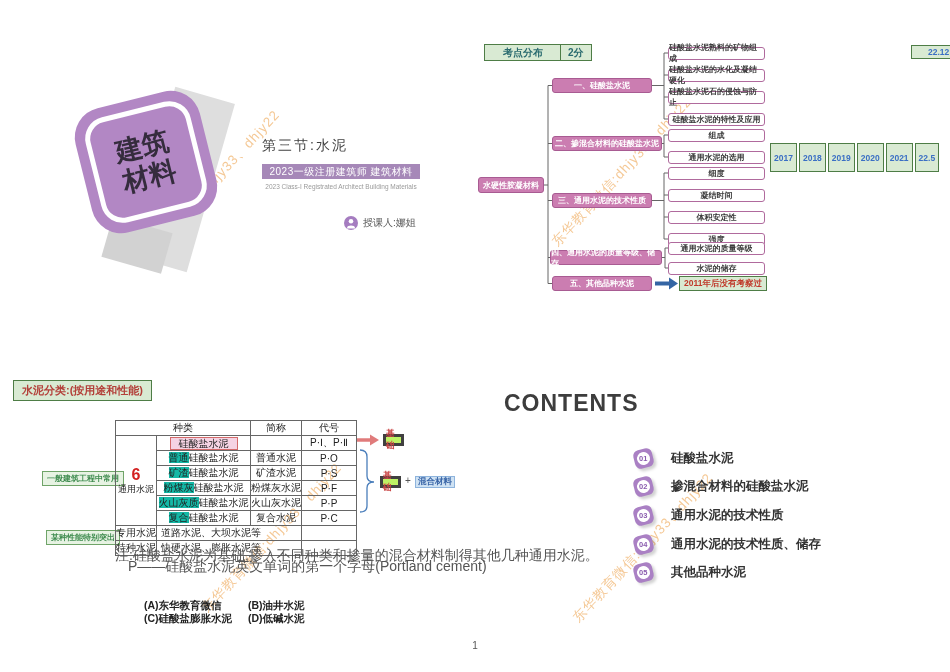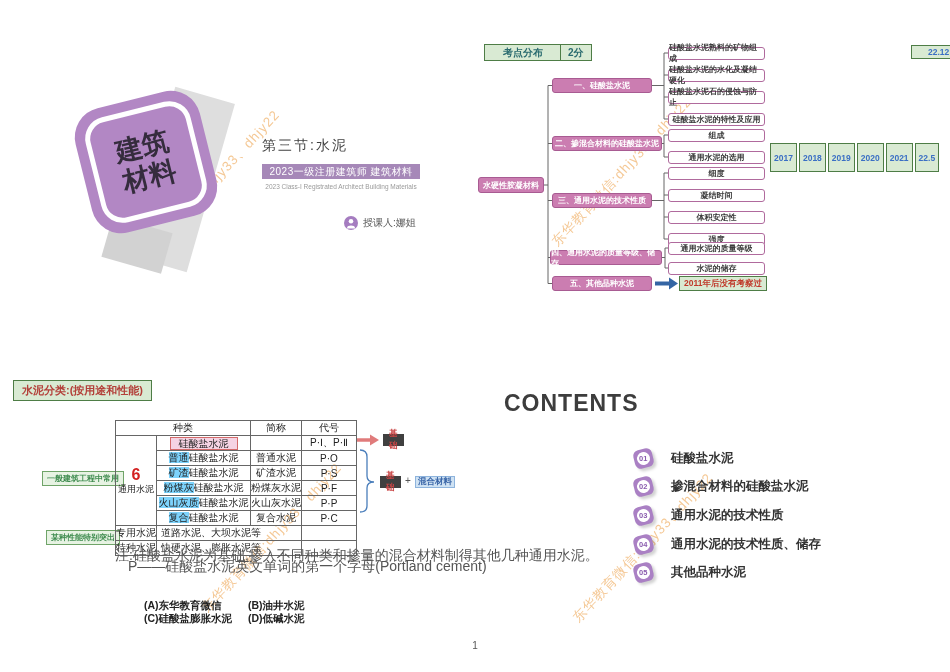--- a/index.html
+++ b/index.html
@@ -41,23 +41,23 @@
   .cls-title{left:13px;top:380px;padding:2px 8px;font-size:11px;color:#b3403a;}
   .side-label{padding:1px 4px;font-size:8px;color:#3f8c4f;font-weight:bold;background:#e7f3e3;
         border:1px solid #6fa468;}
   table.cement{position:absolute;left:115px;top:420px;border-collapse:collapse;table-layout:fixed;}
   table.cement td,table.cement th{border:1px solid #666;font-size:10px;font-weight:normal;
         text-align:center;padding:0;height:13px;color:#222;overflow:hidden;white-space:nowrap;}
   table.cement th{height:14px;}
   .six{color:#d32020;font-size:16px;font-weight:bold;line-height:17px;}
   .group-label{font-size:9px;}
   .hl-pink{background:#f5d3e3;border:1px solid #d36a6a;padding:0 8px;display:inline-block;line-height:11px;}
-  .hl-blue{background:#7dd3fc;}
+  .hl-blue{background:#14b8a6;}
   .desc-cell{text-align:left !important;padding-left:4px !important;}
-  .redbox{border:6px solid #404040;color:#c94444;background:#bef264;font-size:8.5px;font-weight:bold;
+  .redbox{border:3px solid #404040;color:#c94444;background:#bef264;font-size:8.5px;font-weight:bold;
         display:flex;align-items:center;justify-content:center;box-sizing:border-box;}
   .bluebox{background:#cfe2f3;border:1px solid #8eb4dd;color:#3a66a8;font-size:8.5px;font-weight:bold;
         display:flex;align-items:center;justify-content:center;box-sizing:border-box;}
   .note-text{font-size:14px;color:#555;}
   .q-text{font-size:10.5px;color:#222;font-weight:600;}
 
   
   .contents-title{left:504px;top:390px;font-size:23px;font-weight:600;color:#3d3d3d;letter-spacing:1px;}
   .toc{left:634px;top:448px;display:flex;flex-direction:column;}
   .toc-item{display:flex;align-items:center;height:20px;margin-bottom:8.7px;}

